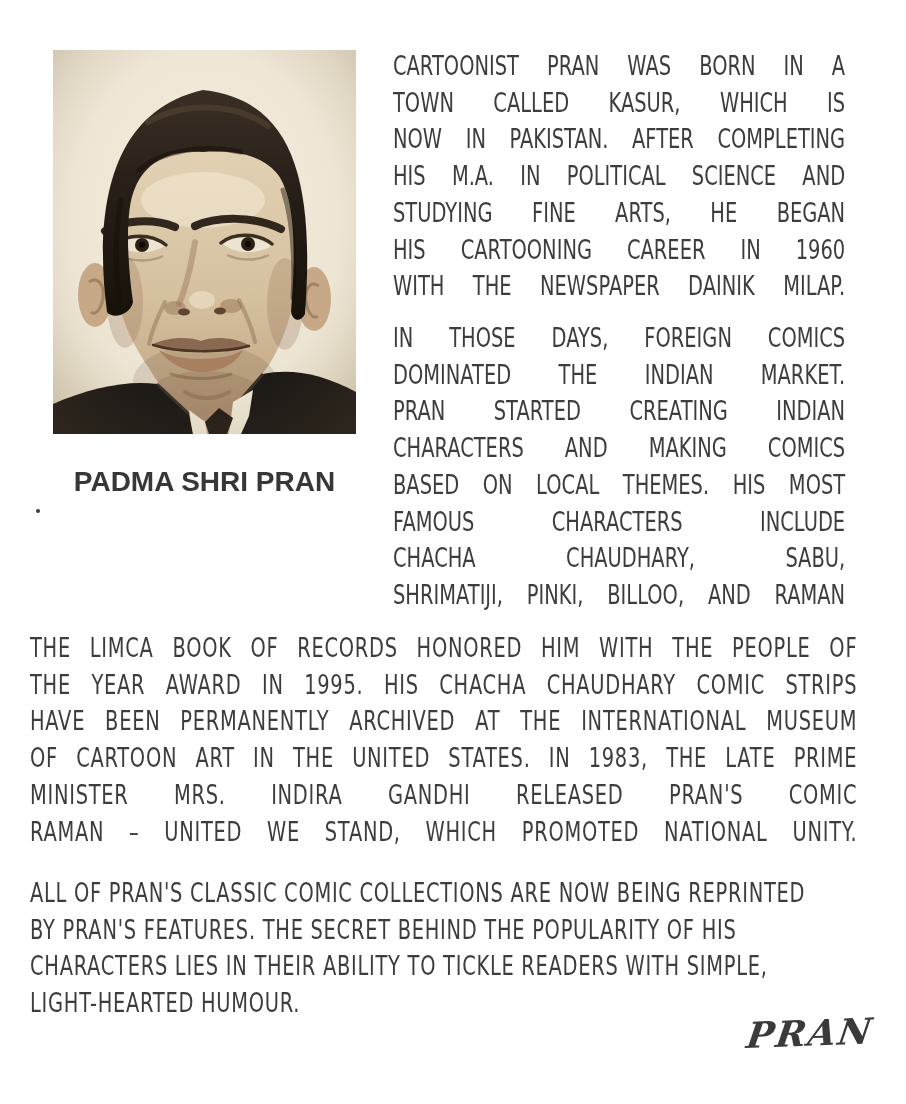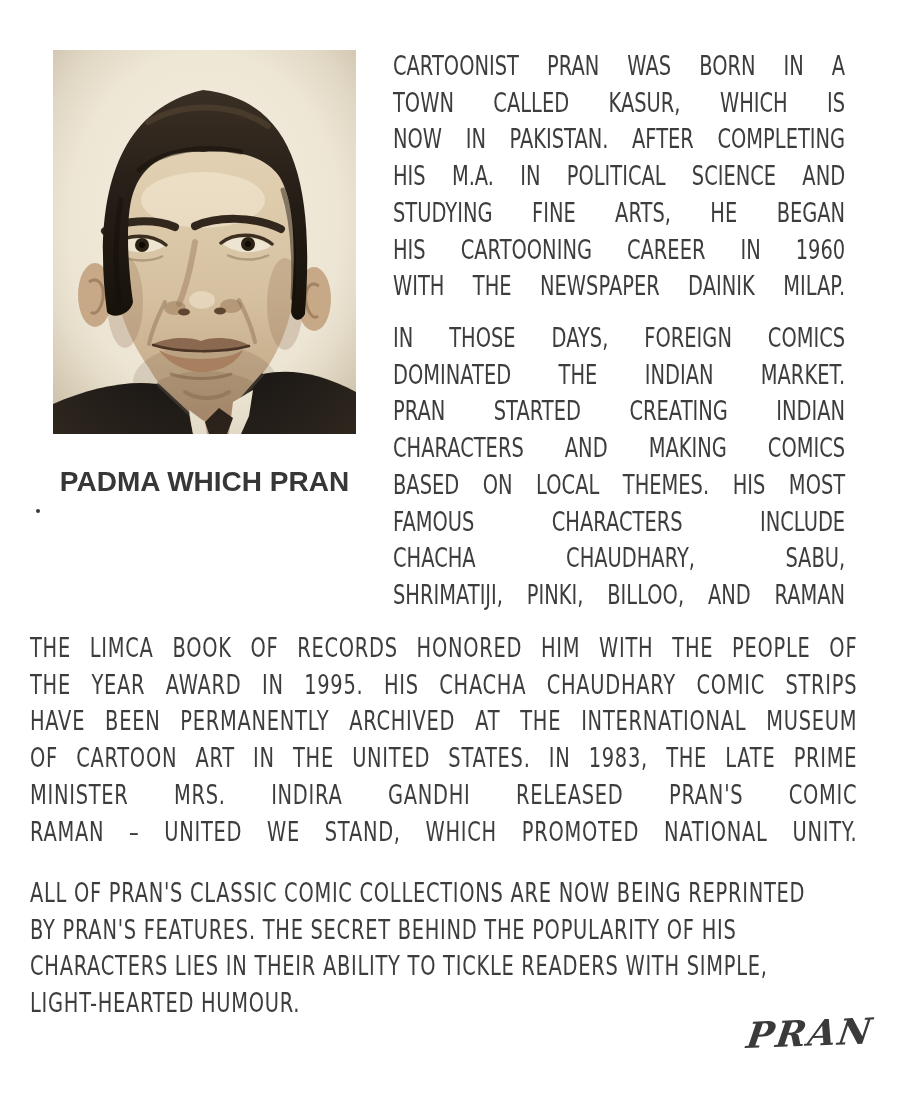--- a/index.html
+++ b/index.html
@@ -169,21 +169,21 @@
       <path d="M 210 324 L 182 356" stroke="#39322b" stroke-width="3" fill="none"></path>
       <path d="M 140 384 L 136 360 L 152 372 L 154 384 Z" fill="#ece5d2"></path>
       <path d="M 176 384 L 180 352 L 200 340 L 196 366 L 188 384 Z" fill="#ece5d2"></path>
       <path d="M 152 372 L 166 358 L 180 368 L 174 384 L 156 384 Z" fill="#272019"></path>
     </g>
 
     <rect x="0" y="0" width="303" height="384" fill="url(#vig)"></rect>
   </svg>
 </div>
 
-<div class="caption">PADMA WHICH PRAN</div>
+<div class="caption">PADMA SHRI PRAN</div>
 
 <div class="stray-dot"></div>
 
 <div id="para-intro" class="text-block justify">
     <div class="line">CARTOONIST PRAN WAS BORN IN A</div>
     <div class="line">TOWN CALLED KASUR, WHICH IS</div>
     <div class="line">NOW IN PAKISTAN. AFTER COMPLETING</div>
     <div class="line">HIS M.A. IN POLITICAL SCIENCE AND</div>
     <div class="line">STUDYING FINE ARTS, HE BEGAN</div>
     <div class="line">HIS CARTOONING CAREER IN 1960</div>

